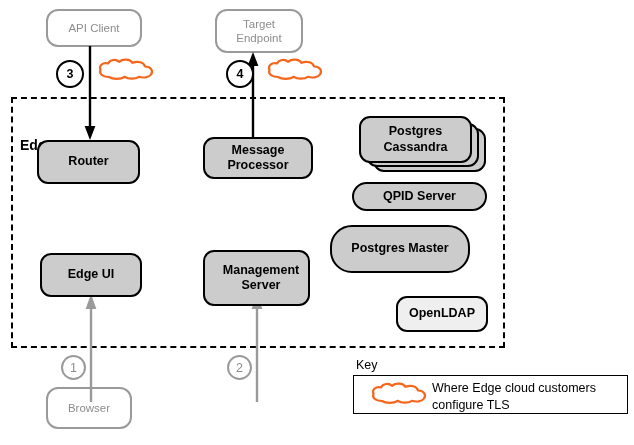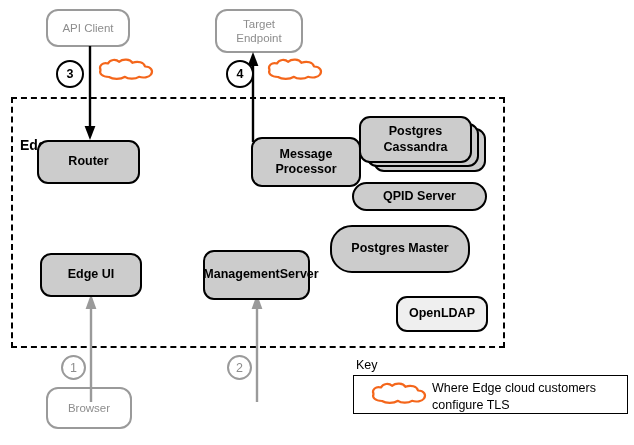--- a/index.html
+++ b/index.html
@@ -53,21 +53,21 @@
   #key-text{position:absolute;font-size:12.5px;color:#000;line-height:1.32;}
 </style>
 </head>
 <body>
 
 <div id="stage">
 
   <div id="edge-box" style="left:11px;top:97px;width:494px;height:251px;"></div>
   <div id="edge-label" style="left:20px;top:105px;margin-top:32px;">Edge</div>
 
-  <div class="node ext" style="left:46px;top:9px;width:84px;height:38px;">
+  <div class="node ext" style="left:46px;top:9px;width:96px;height:38px;">
     <span>API Client</span>
   </div>
 
   <div class="node ext" style="left:215px;top:9px;width:88px;height:44px;flex-direction:column;justify-content:center;">
     <span>Target</span>
     <span>Endpoint</span>
   </div>
 
   <div class="node ext" style="left:46px;top:387px;width:86px;height:42px;">
     <span>Browser</span>
@@ -135,30 +135,30 @@
                C41 2.5 47 4.5 48 8.5 C54 8.5 56.5 13 54 16.5
                C52 19.5 46 20.2 42 18.8 C38 21.5 31 21.2 28 18.8
                C23.5 21.5 16 21.5 12 19 Z" fill="#ffffff" stroke="#f4661b" stroke-width="2.2" stroke-linejoin="round"></path>
     </svg>
   </div>
 
   <div class="node svc" style="left:37px;top:140px;width:103px;height:44px;">
     <span>Router</span>
   </div>
 
-  <div class="node svc" style="left:203px;top:137px;width:110px;height:50px;flex-direction:column;margin-left:48px;">
+  <div class="node svc" style="left:203px;top:137px;width:110px;height:42px;flex-direction:column;">
     <span>Message</span>
     <span>Processor</span>
   </div>
 
   <div class="node svc" style="left:40px;top:253px;width:102px;height:44px;">
     <span>Edge UI</span>
   </div>
 
-  <div class="node svc" style="left:203px;top:250px;width:107px;height:50px;padding-left:9px;">
+  <div class="node svc" style="left:203px;top:250px;width:107px;height:56px;flex-direction:column;padding-left:9px;">
     <span>Management</span>
     <span>Server</span>
   </div>
 
   <div class="stackcopy" style="left:373px;top:128px;width:113px;height:44px;"></div>
   <div class="stackcopy" style="left:366px;top:123px;width:113px;height:44px;"></div>
   <div class="node svc" style="left:359px;top:116px;width:113px;height:47px;flex-direction:column;">
     <span>Postgres</span>
     <span>Cassandra</span>
   </div>

